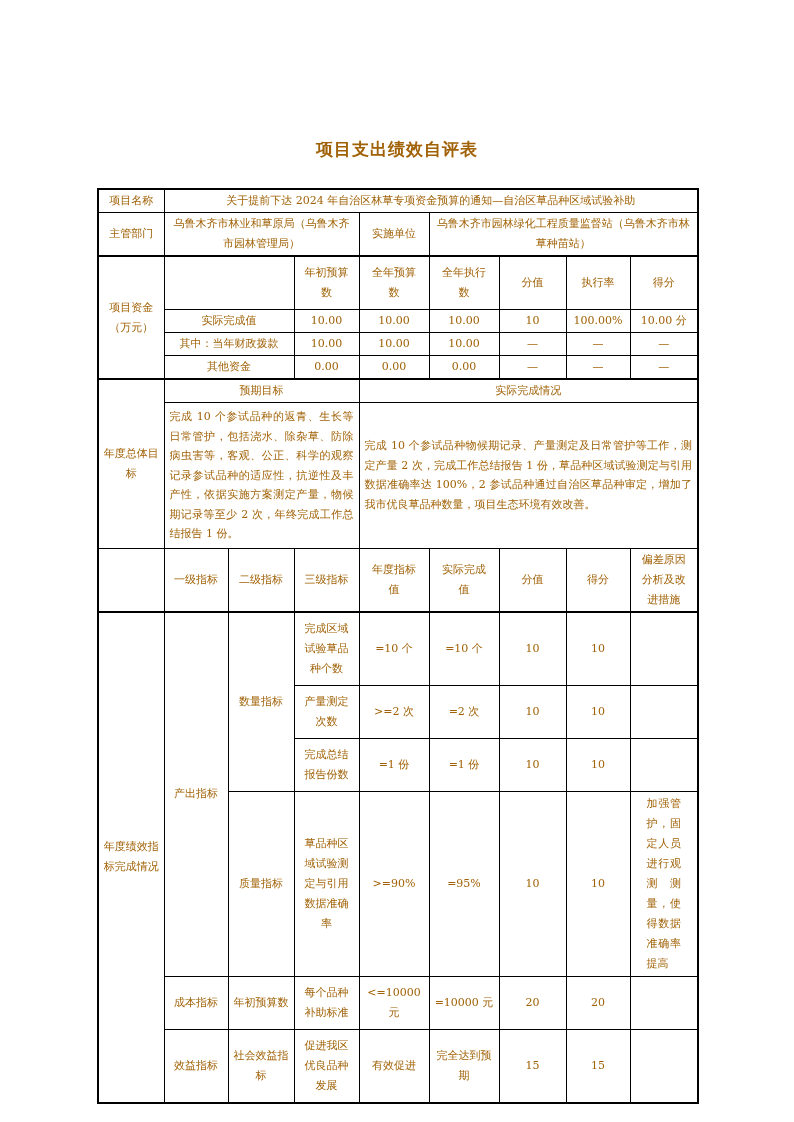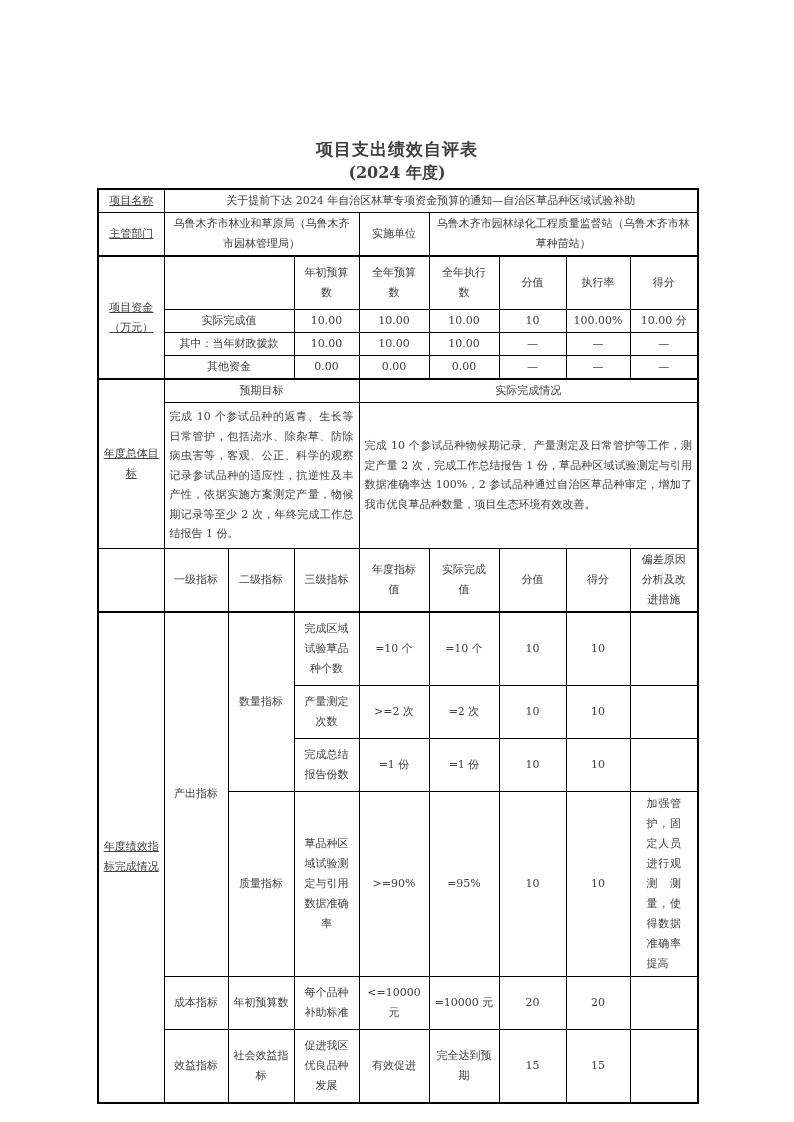--- a/index.html
+++ b/index.html
@@ -4,21 +4,21 @@
 <style>
   * { margin: 0; padding: 0; box-sizing: border-box; }
   html, body { background: #e8e8e8; }
   .page {
     position: relative;
     width: 794px;
     height: 1122px;
     margin: 0 auto;
     background: #ffffff;
     font-family: "DejaVu Serif", "Liberation Serif", serif;
-    color: #404040;
+    color: #a16207;
     overflow: hidden;
   }
   .title-block {
     position: absolute;
     top: 139px;
     left: 0;
     width: 100%;
     text-align: center;
   }
   .doc-title {
@@ -45,21 +45,21 @@
   }
   td {
     border: 1px solid #000;
     text-align: center;
     vertical-align: middle;
     line-height: 20px;
     padding: 1px 5px;
     overflow: hidden;
   }
   tr.sep td { border-top-width: 2px; }
-  td.side { padding: 1px 0; text-decoration: underline; }
+  td.side { padding: 1px 0; }
   td.narrow { padding: 1px 9px; margin-top: 27px; }
   td.val { padding: 1px 2px; text-align: center; }
   td.c3 { padding: 6px 6px; }
   td.just {
     text-align: justify;
     line-height: 19.5px;
     padding: 4px 5px;
     vertical-align: middle;
   }
   td.devtext {
@@ -75,21 +75,20 @@
     font-size: 12px;
   }
 </style>
 </head>
 <body>
 
 <div class="page">
 
   <div class="title-block">
     <div class="doc-title">项目支出绩效自评表</div>
-    <div class="doc-subtitle">(2024 年度)</div>
   </div>
 
   <table class="selfeval">
     <colgroup>
       <col style="width:66px">
         <col style="width:64px">
         <col style="width:66px">
       <col style="width:65px">
         <col style="width:70px">
         <col style="width:70px">

